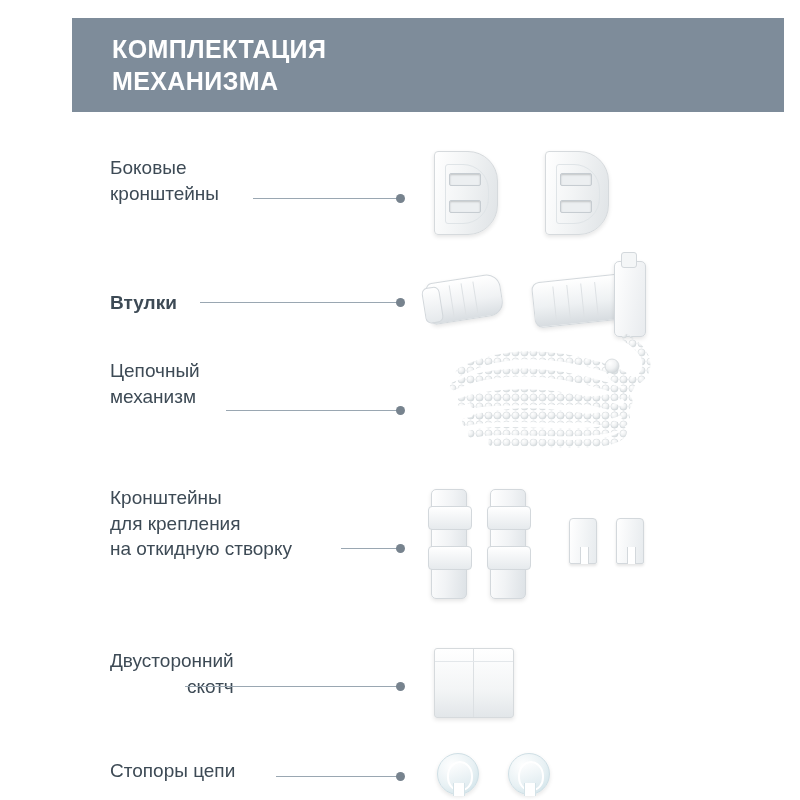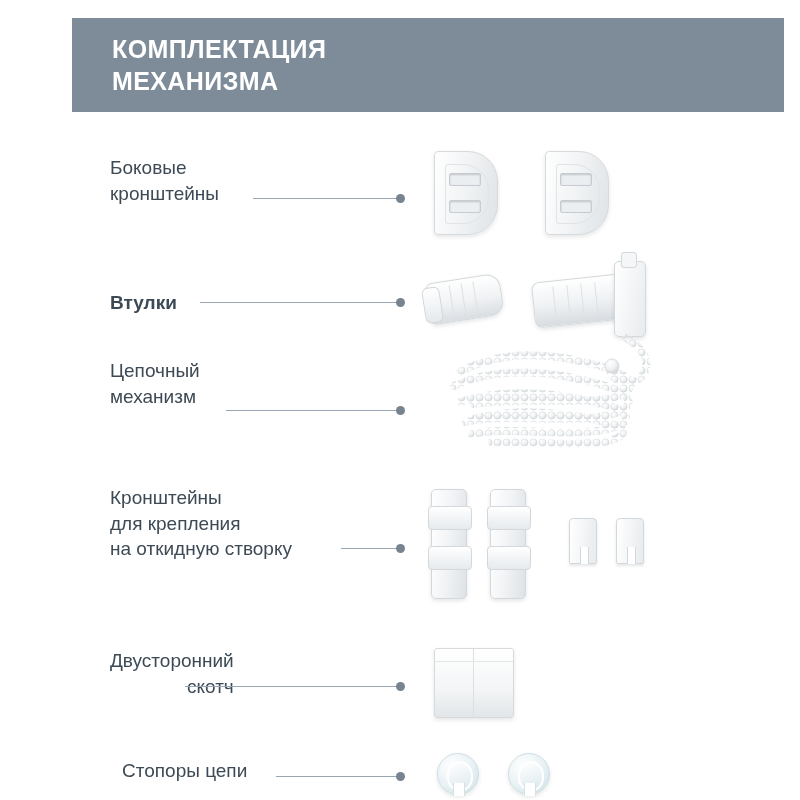--- a/index.html
+++ b/index.html
@@ -391,21 +391,21 @@
 
     <div class="part">
       <div class="tape" style="left:434px; top:648px;">
         <div class="split"></div>
         <div class="edge"></div>
       </div>
     </div>
   </div>
 
   <div class="row" style="top:0;">
-    <div class="label" style="left:110px; top:758px;margin-left:12px;">Стопоры цепи</div>
+    <div class="label" style="left:110px; top:758px;">Стопоры цепи</div>
     <div class="leader" style="left:276px; top:776px; width:125px;"></div>
     <div class="dot" style="left:396px; top:772px;"></div>
 
     <div class="part">
       <div class="stop" style="left:437px; top:753px;">
         <div class="inner"></div>
         <div class="gap"></div>
       </div>
       <div class="stop" style="left:508px; top:753px;">
         <div class="inner"></div>

